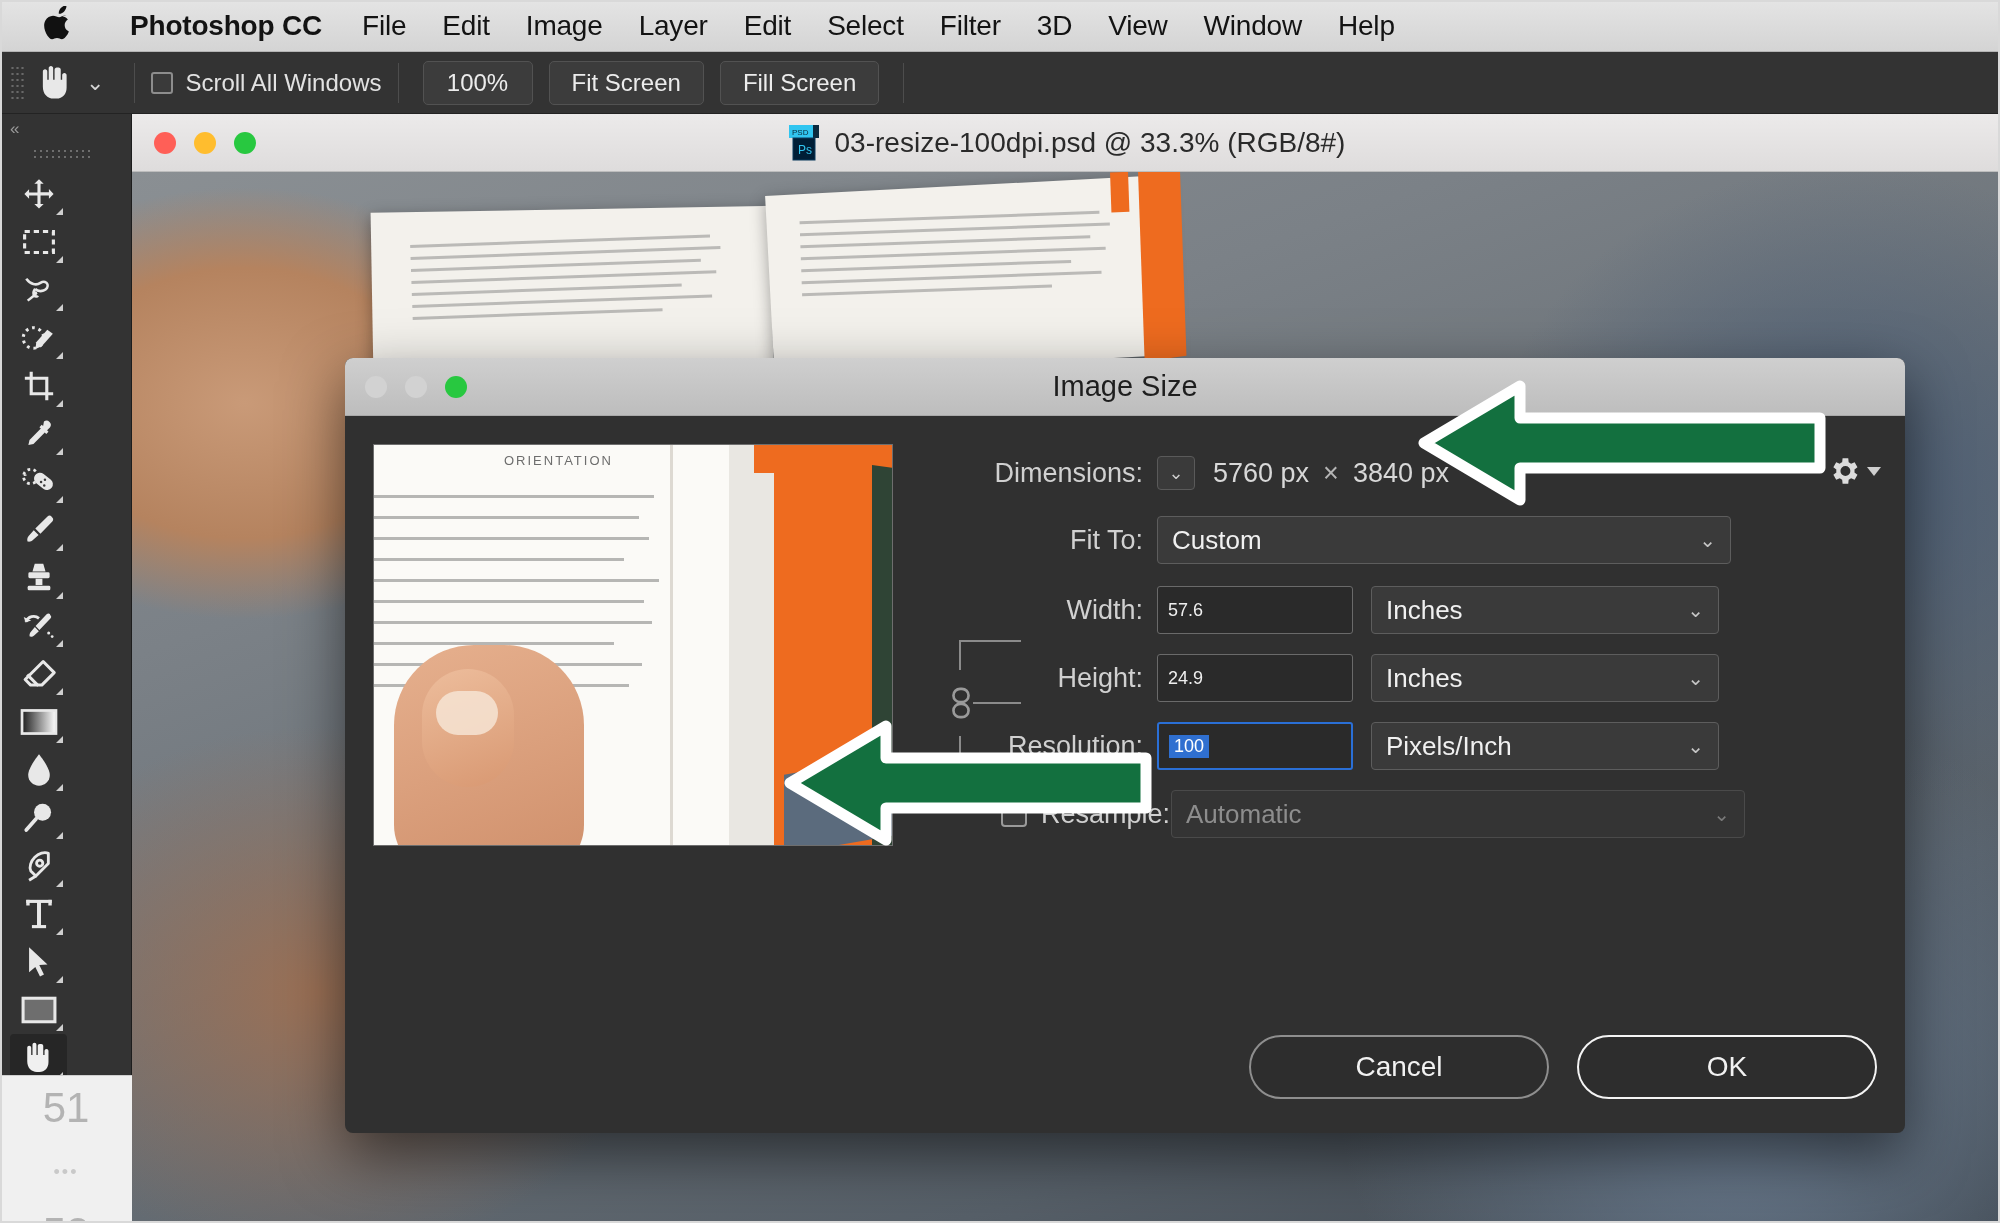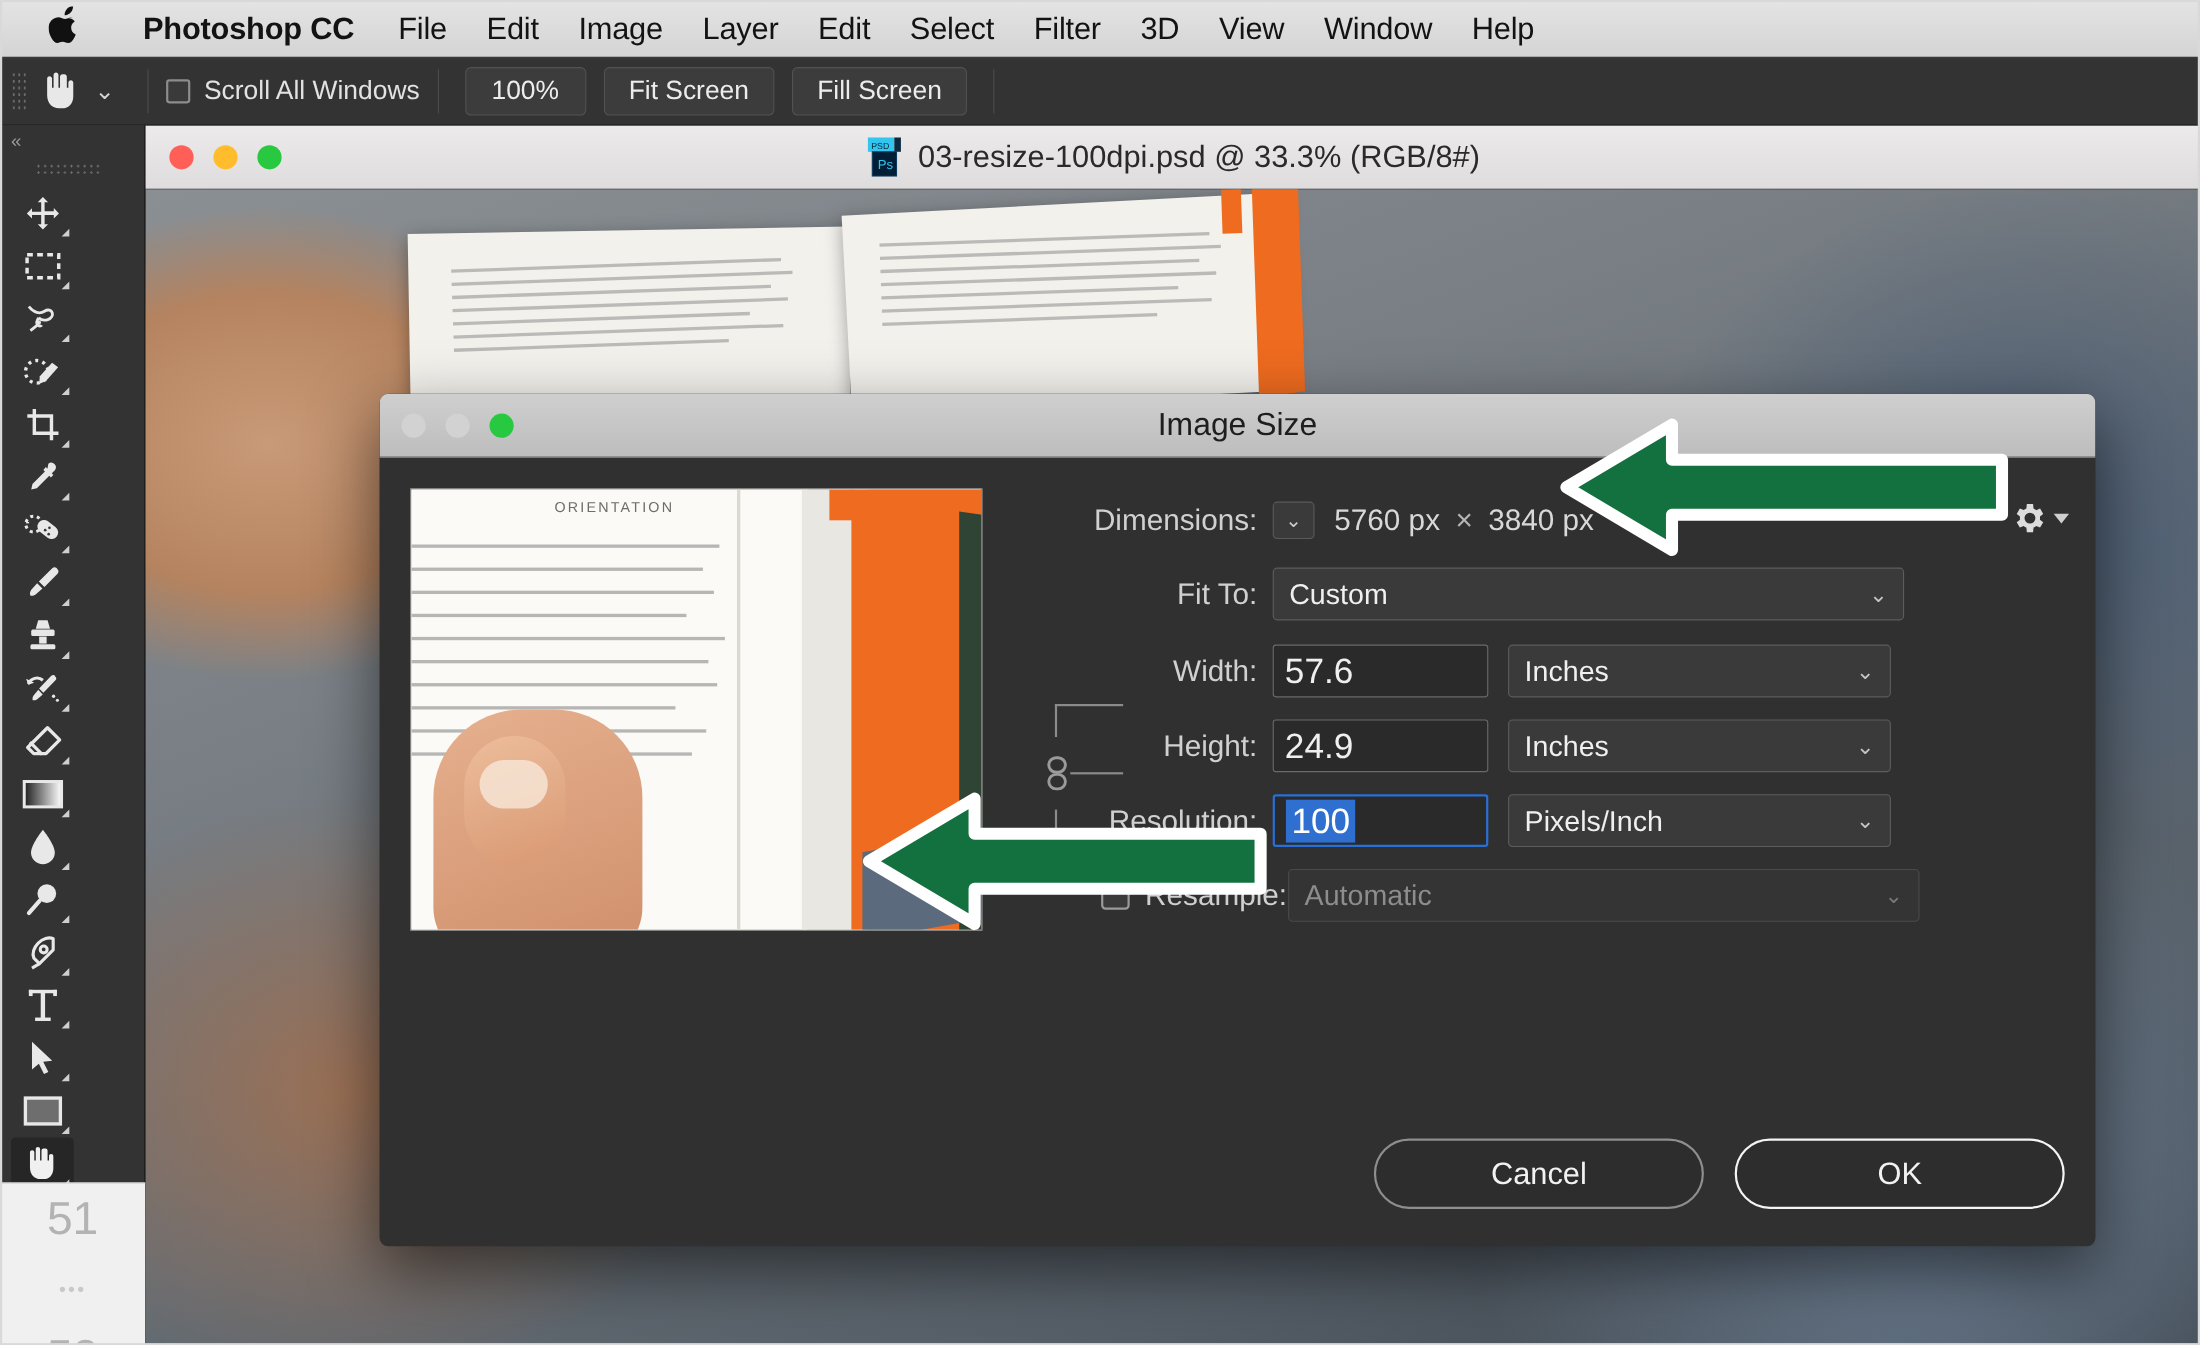--- a/index.html
+++ b/index.html
@@ -149,21 +149,21 @@
   .row { display:flex; align-items:center; margin-bottom:18px; }
   .lbl { color:#d0d0d0; font-size:27px; text-align:right; width:232px; padding-right:14px; flex:none; }
   .val { color:#d8d8d8; font-size:27px; }
   .chev-box {
     width:38px; height:34px; border:1px solid #5a5a5a; border-radius:4px;
     background:#3a3a3a; display:flex; align-items:center; justify-content:center;
     color:#cfcfcf; font-size:18px; margin-right:18px;
   }
   .input {
     height:48px; background:#2a2a2a; border:1px solid #6a6a6a; border-radius:3px;
-    color:#efefef; font-size:32px; display:flex; align-items:center; padding:0 10px;
+    color:#efefef; font-size:18px; display:flex; align-items:center; padding:0 10px;
   }
   .input.w { width:196px; }
   .input.focus { border:2px solid #2a6fd6; }
   .input .selected-text { background:#2f6fd0; color:#fff; padding:1px 5px; }
   .select {
     height:48px; background:#3a3a3a; border:1px solid #5d5d5d; border-radius:4px;
     color:#f0f0f0; font-size:26px; display:flex; align-items:center;
     padding:0 14px; justify-content:space-between;
   }
   .select.dim { color:#8d8d8d; background:#343434; border-color:#4a4a4a; }

